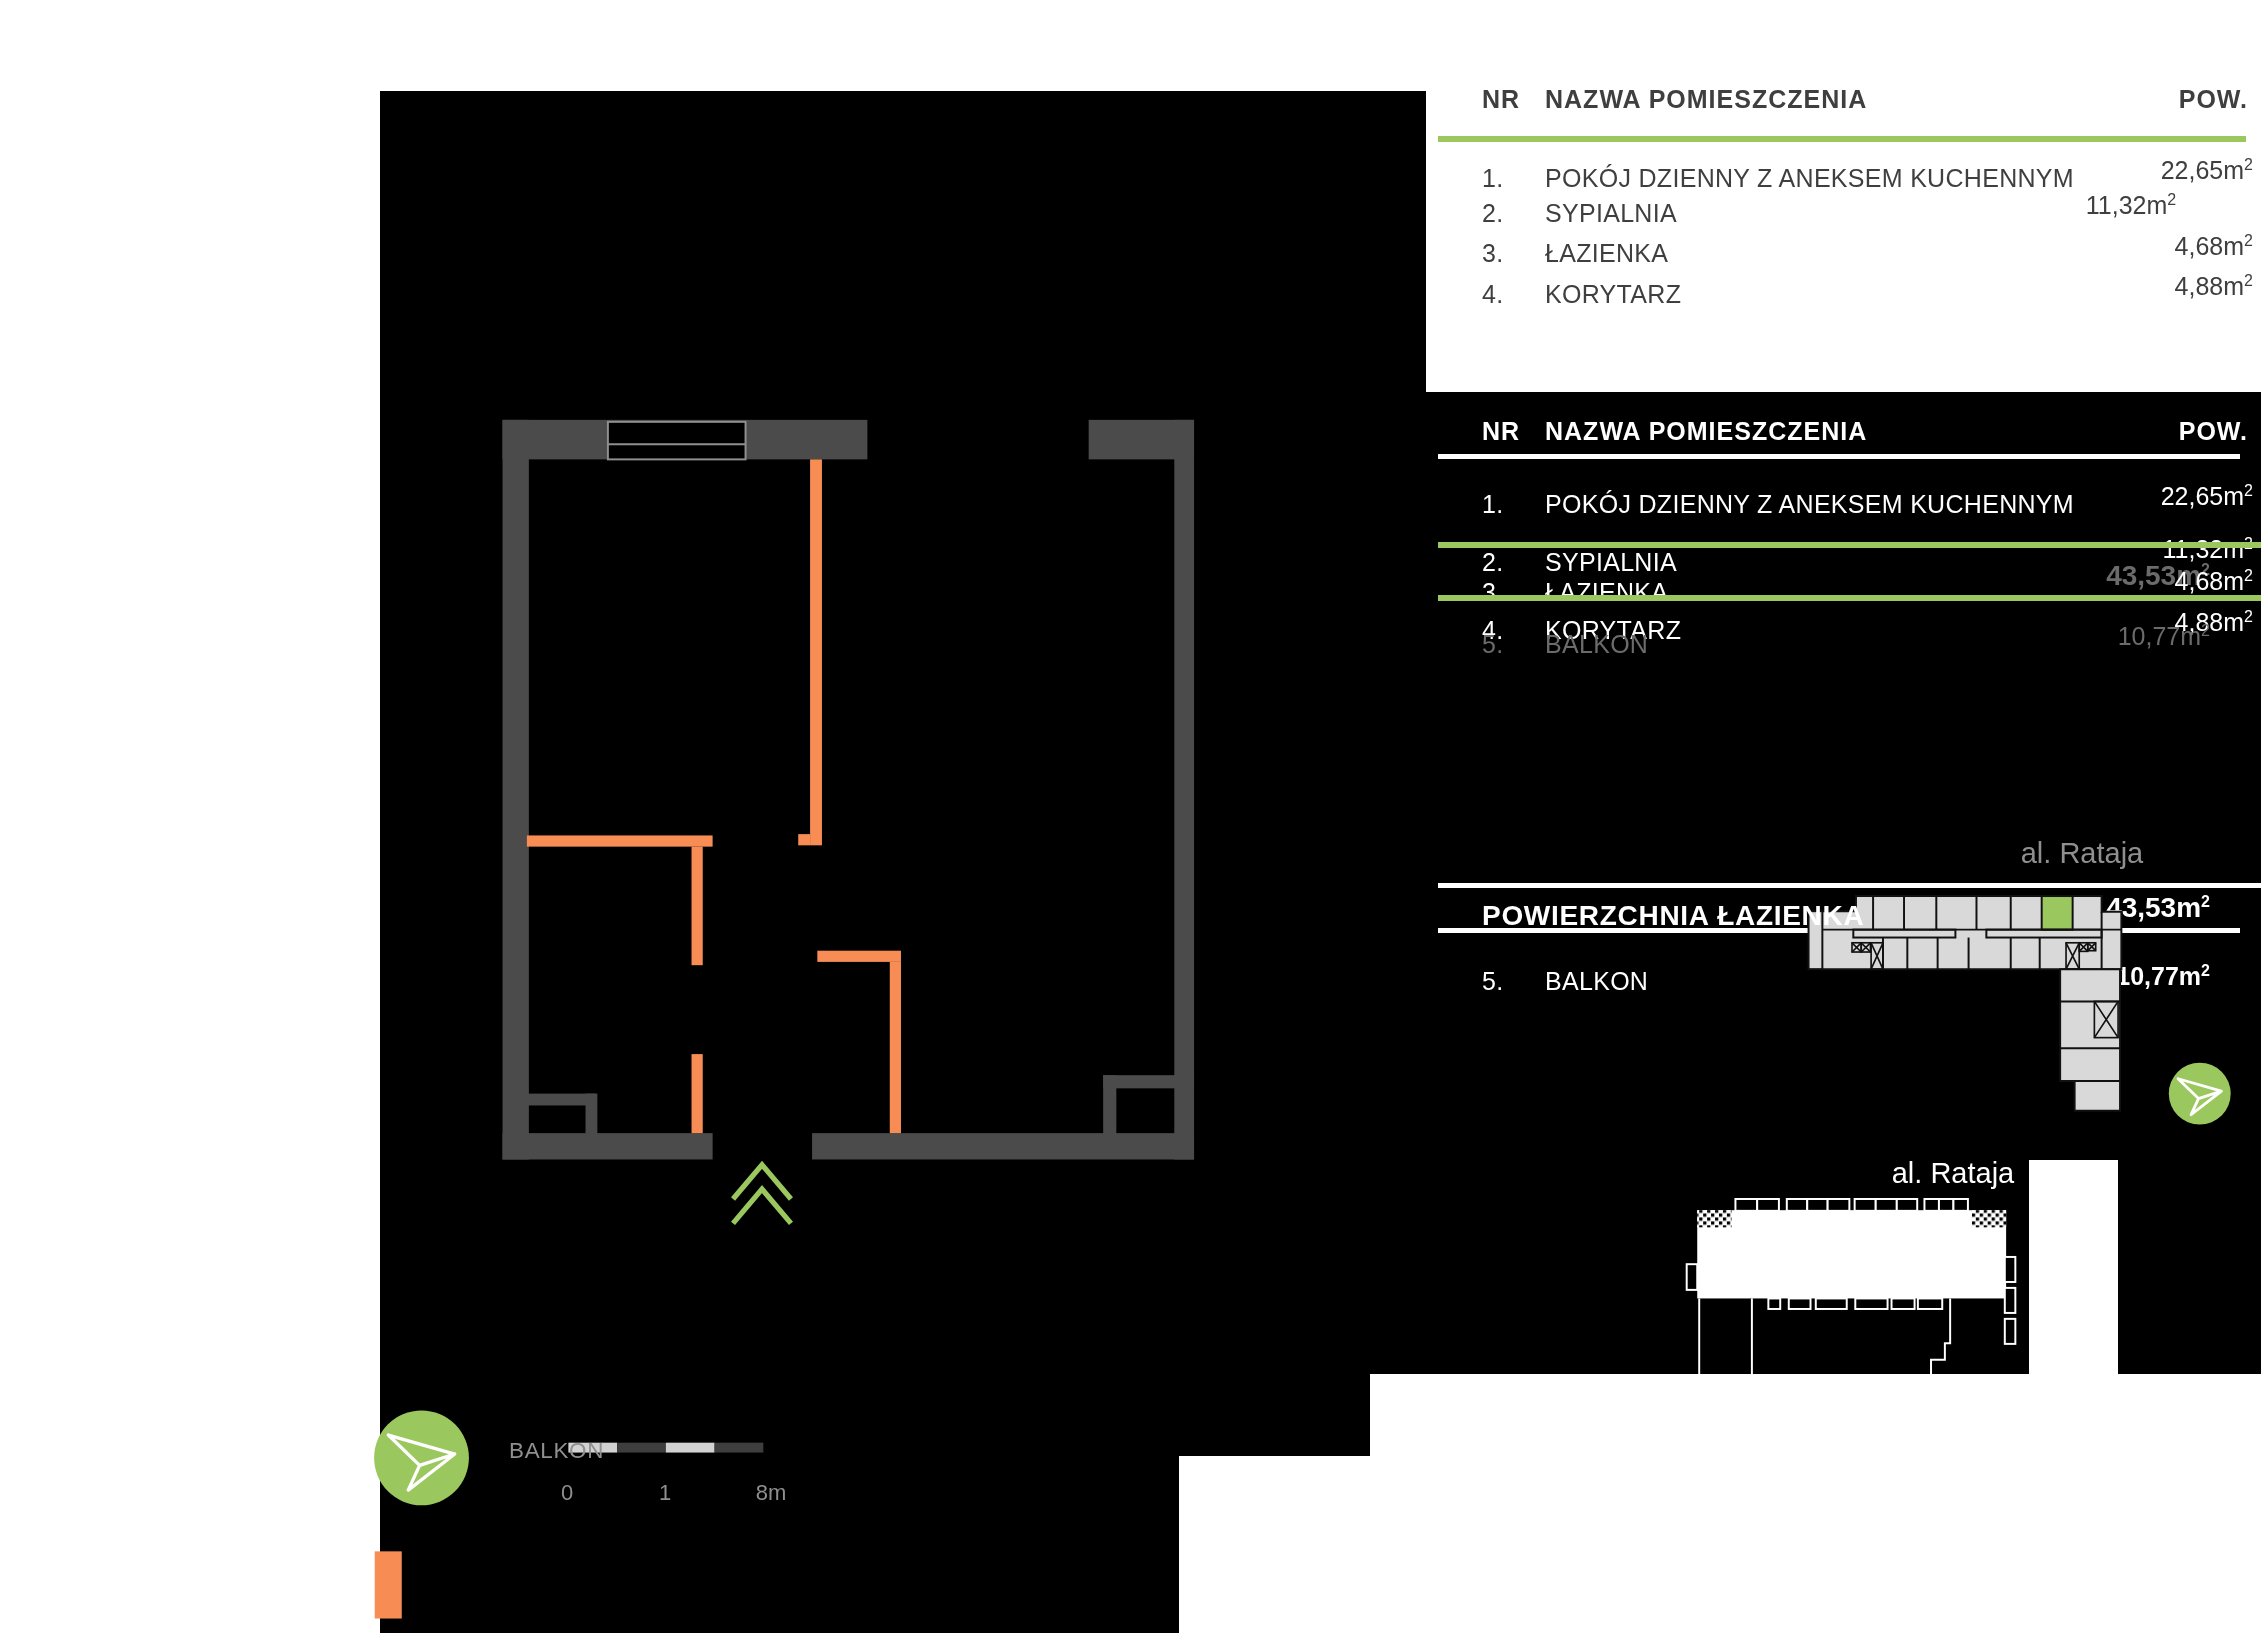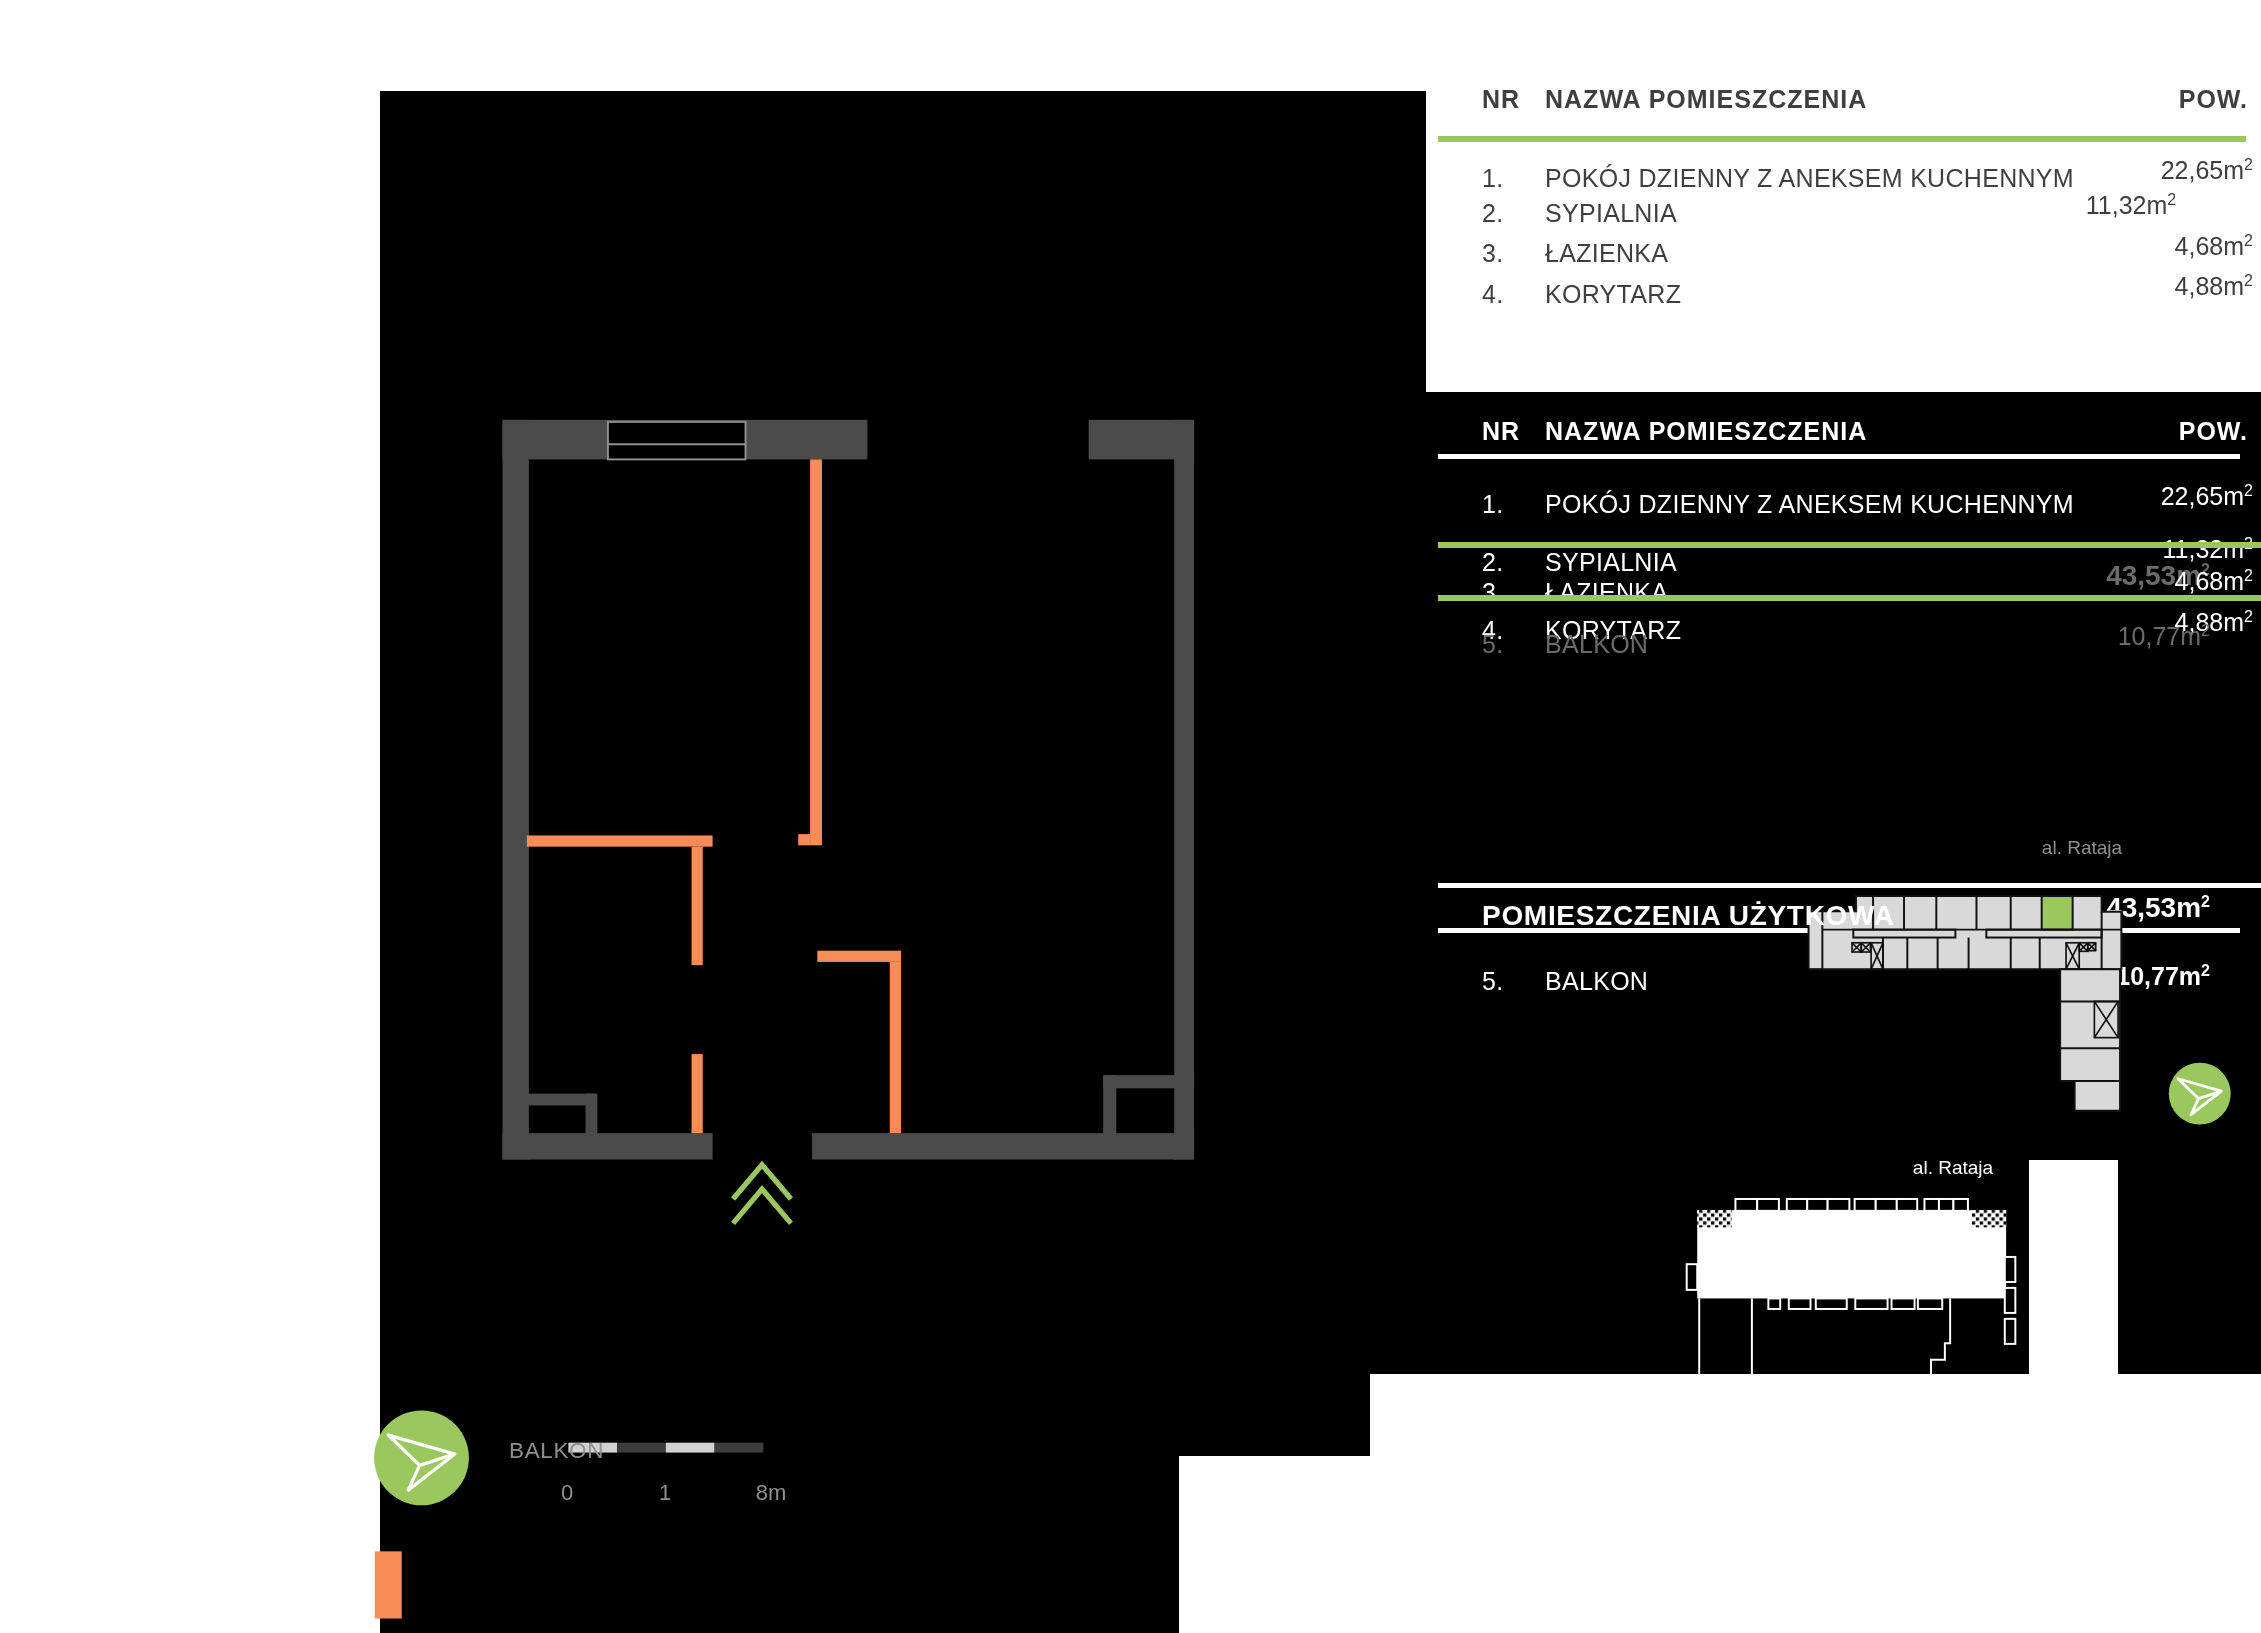--- a/index.html
+++ b/index.html
@@ -13,21 +13,21 @@
   .val{font-size:25px;font-weight:bold;text-align:right;}
   .val sup{font-size:16px;vertical-align:super;line-height:0;}
   .dark{color:#3f3f3f;}
   .white{color:#ffffff;}
   .ghost{color:#6b6b6b;}
   .muted{color:#8f8f8f;}
   .greenline{position:absolute;background:var(--green);height:6px;z-index:5;}
   .whiteline{position:absolute;background:#ffffff;height:4.6px;}
   .z1{z-index:1}.z2{z-index:2}.z4{z-index:4}
   .title{font-weight:bold;font-size:28px;letter-spacing:0.7px;}
-  .street{font-size:19px;text-align:center;}
+  .street{font-size:29px;text-align:center;}
   .scale-tick{font-size:22px;text-align:center;color:#8f8f8f;}
 </style>
 </head>
 <body>
 
 <div id="page">
 
   <div class="blk" style="left:380px;top:91px;width:799px;height:1543px;"></div>
   <div class="blk" style="left:1179px;top:91px;width:191px;height:1365px;"></div>
   <div class="blk" style="left:1370px;top:91px;width:56px;height:1283px;"></div>
@@ -243,21 +243,21 @@
   <div class="t val white z4" style="left:2009px;top:609px;width:244px;font-weight:normal;">
     <span>4,88m</span><sup>2</sup></div>
 
   <div class="t row ghost z4" style="left:1482px;top:631px;">5.</div>
   <div class="t row ghost z4" style="left:1545px;top:631px;">BALKON</div>
   <div class="t val ghost z4" style="left:1976px;top:623px;width:234px;font-weight:normal;">
     <span>10,77m</span><sup>2</sup></div>
 
   <div class="t street muted z4" style="left:2016px;top:838px;width:132px;">al. Rataja</div>
   <div class="whiteline z4" style="left:1438px;top:883px;width:823px;"></div>
-  <div class="t title white z4" style="left:1482px;top:901px;">POMIESZCZENIA UŻYTKOWA</div>
+  <div class="t title white z4" style="left:1482px;top:901px;">POWIERZCHNIA ŁAZIENKA</div>
   <div class="t row white z4" style="left:1482px;top:968px;">5.</div>
   <div class="t row white z4" style="left:1545px;top:968px;">BALKON</div>
 
   <div class="t street white z4" style="left:1887px;top:1158px;width:132px;">al. Rataja</div>
 
   <div class="t muted z4" style="left:509px;top:1439px;font-size:22.4px;letter-spacing:0.7px;">BALKON</div>
   <div class="t scale-tick z4" style="left:557px;top:1481px;width:20px;">0</div>
   <div class="t scale-tick z4" style="left:655px;top:1481px;width:20px;">1</div>
   <div class="t scale-tick z4" style="left:748px;top:1481px;width:46px;">8m</div>
 

